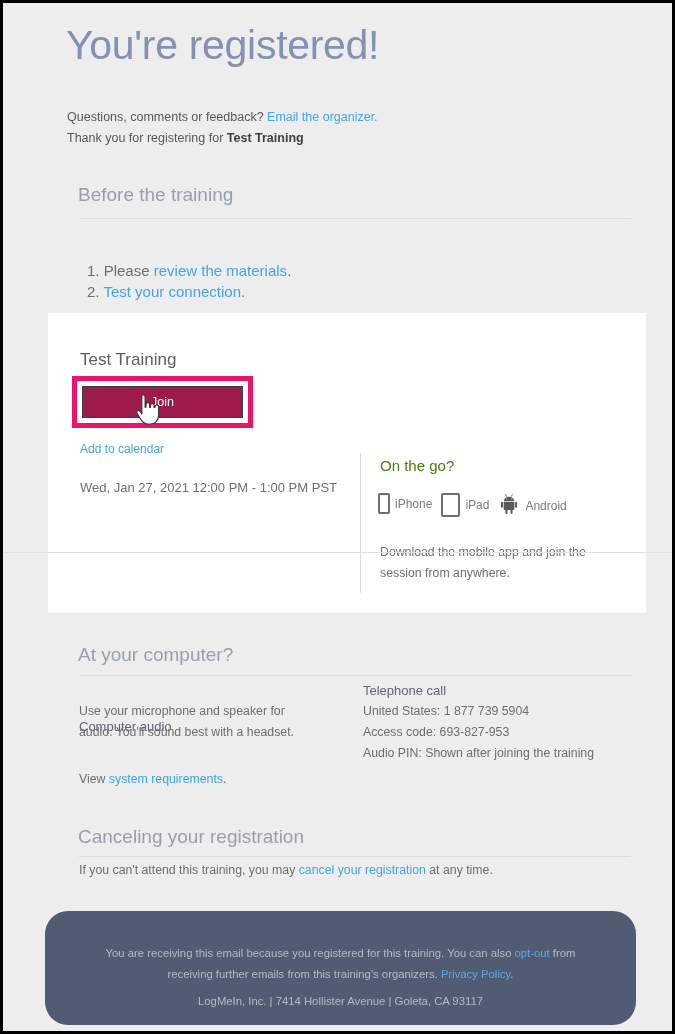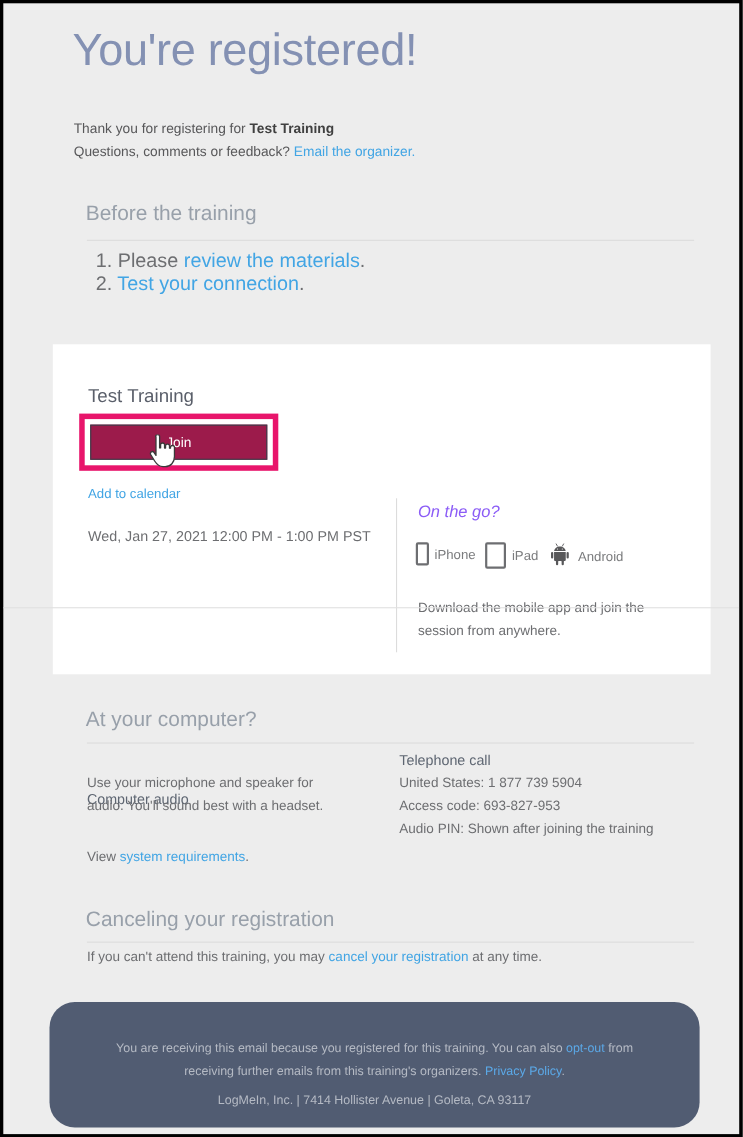--- a/index.html
+++ b/index.html
@@ -59,24 +59,25 @@
   }
   .rule {
     position: absolute;
     height: 1px;
     background: #dcdcdc;
   }
 
   
   .olist {
     position: absolute;
-    font-size: 18px;
-    color: #6d6e71;
-    line-height: 21px;
-    white-space: nowrap;
+    font-size: 15px;
+    color: #6d6e71;
+    line-height: 21px;
+    white-space: nowrap;
+    margin-top: 33px;
   }
   .olist .num { color: #6d6e71; }
 
   
   .card {
     position: absolute;
     left: 45px;
     top: 310px;
     width: 598px;
     height: 300px;
@@ -141,23 +142,22 @@
     top: 140px;
     width: 1px;
     height: 140px;
     background: #dcdcdc;
   }
   .onthego-h {
     position: absolute;
     left: 332px;
     top: 144px;
     font-size: 15px;
-    color: #8b5cf6;
-    white-space: nowrap;
-    font-style: italic;
+    color: #4d7c0f;
+    white-space: nowrap;
   }
   .devices {
     position: absolute;
     left: 330px;
     top: 180px;
     display: flex;
     align-items: flex-start;
     gap: 9px;
     font-size: 12px;
     color: #7b7c7e;
@@ -250,22 +250,22 @@
   .cursor { position: absolute; left: 131px; top: 392px; }
 </style>
 </head>
 <body>
 
 <div class="screen">
 
   <div class="hero-title">You're registered!</div>
 
   <div class="intro">
+    <div><span>Questions, comments or feedback? </span><a class="lnk" href="#">Email the organizer.</a></div>
     <div><span>Thank you for registering for </span><b>Test Training</b></div>
-    <div><span>Questions, comments or feedback? </span><a class="lnk" href="#">Email the organizer.</a></div>
   </div>
 
   <div class="sec-h" style="left:75px; top:181px;">Before the training</div>
   <div class="rule" style="left:76px; top:215px; width:552px;"></div>
 
   <div class="olist" style="left:84px; top:224px;">
     <div>
       <span class="num">1.</span>
       <span>Please </span><a class="lnk" href="#">review the materials</a><span>.</span>
     </div>

